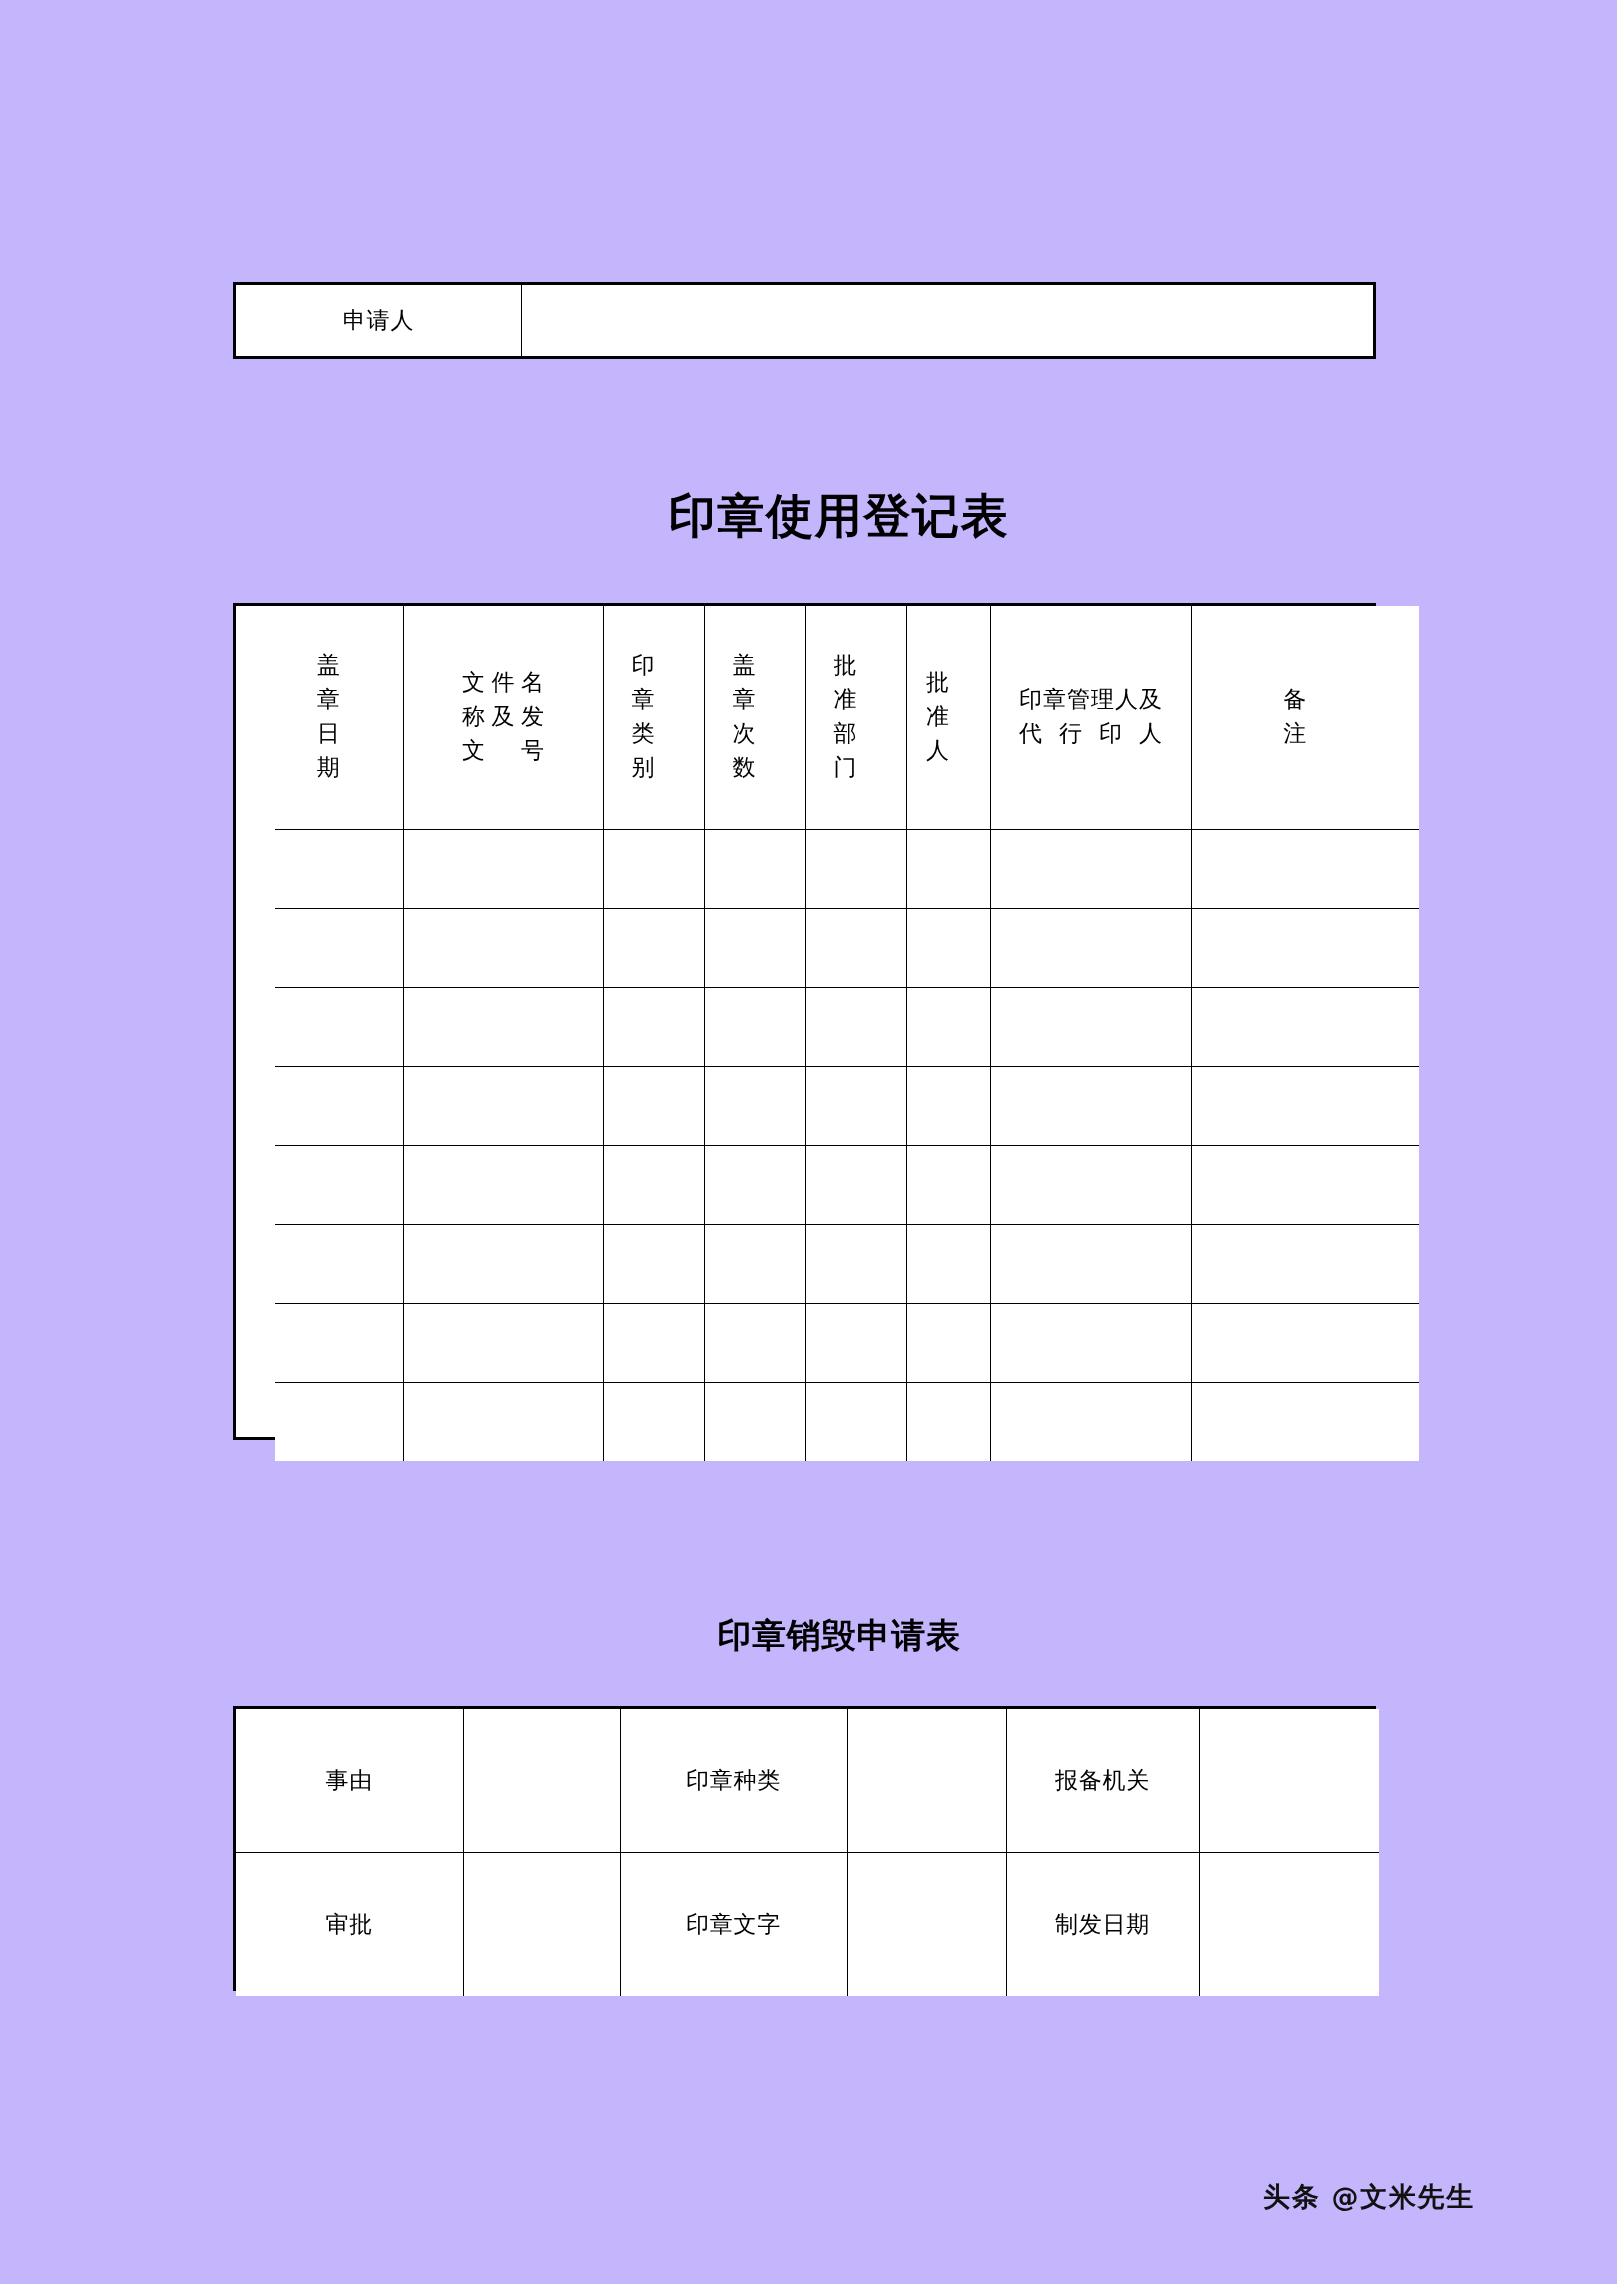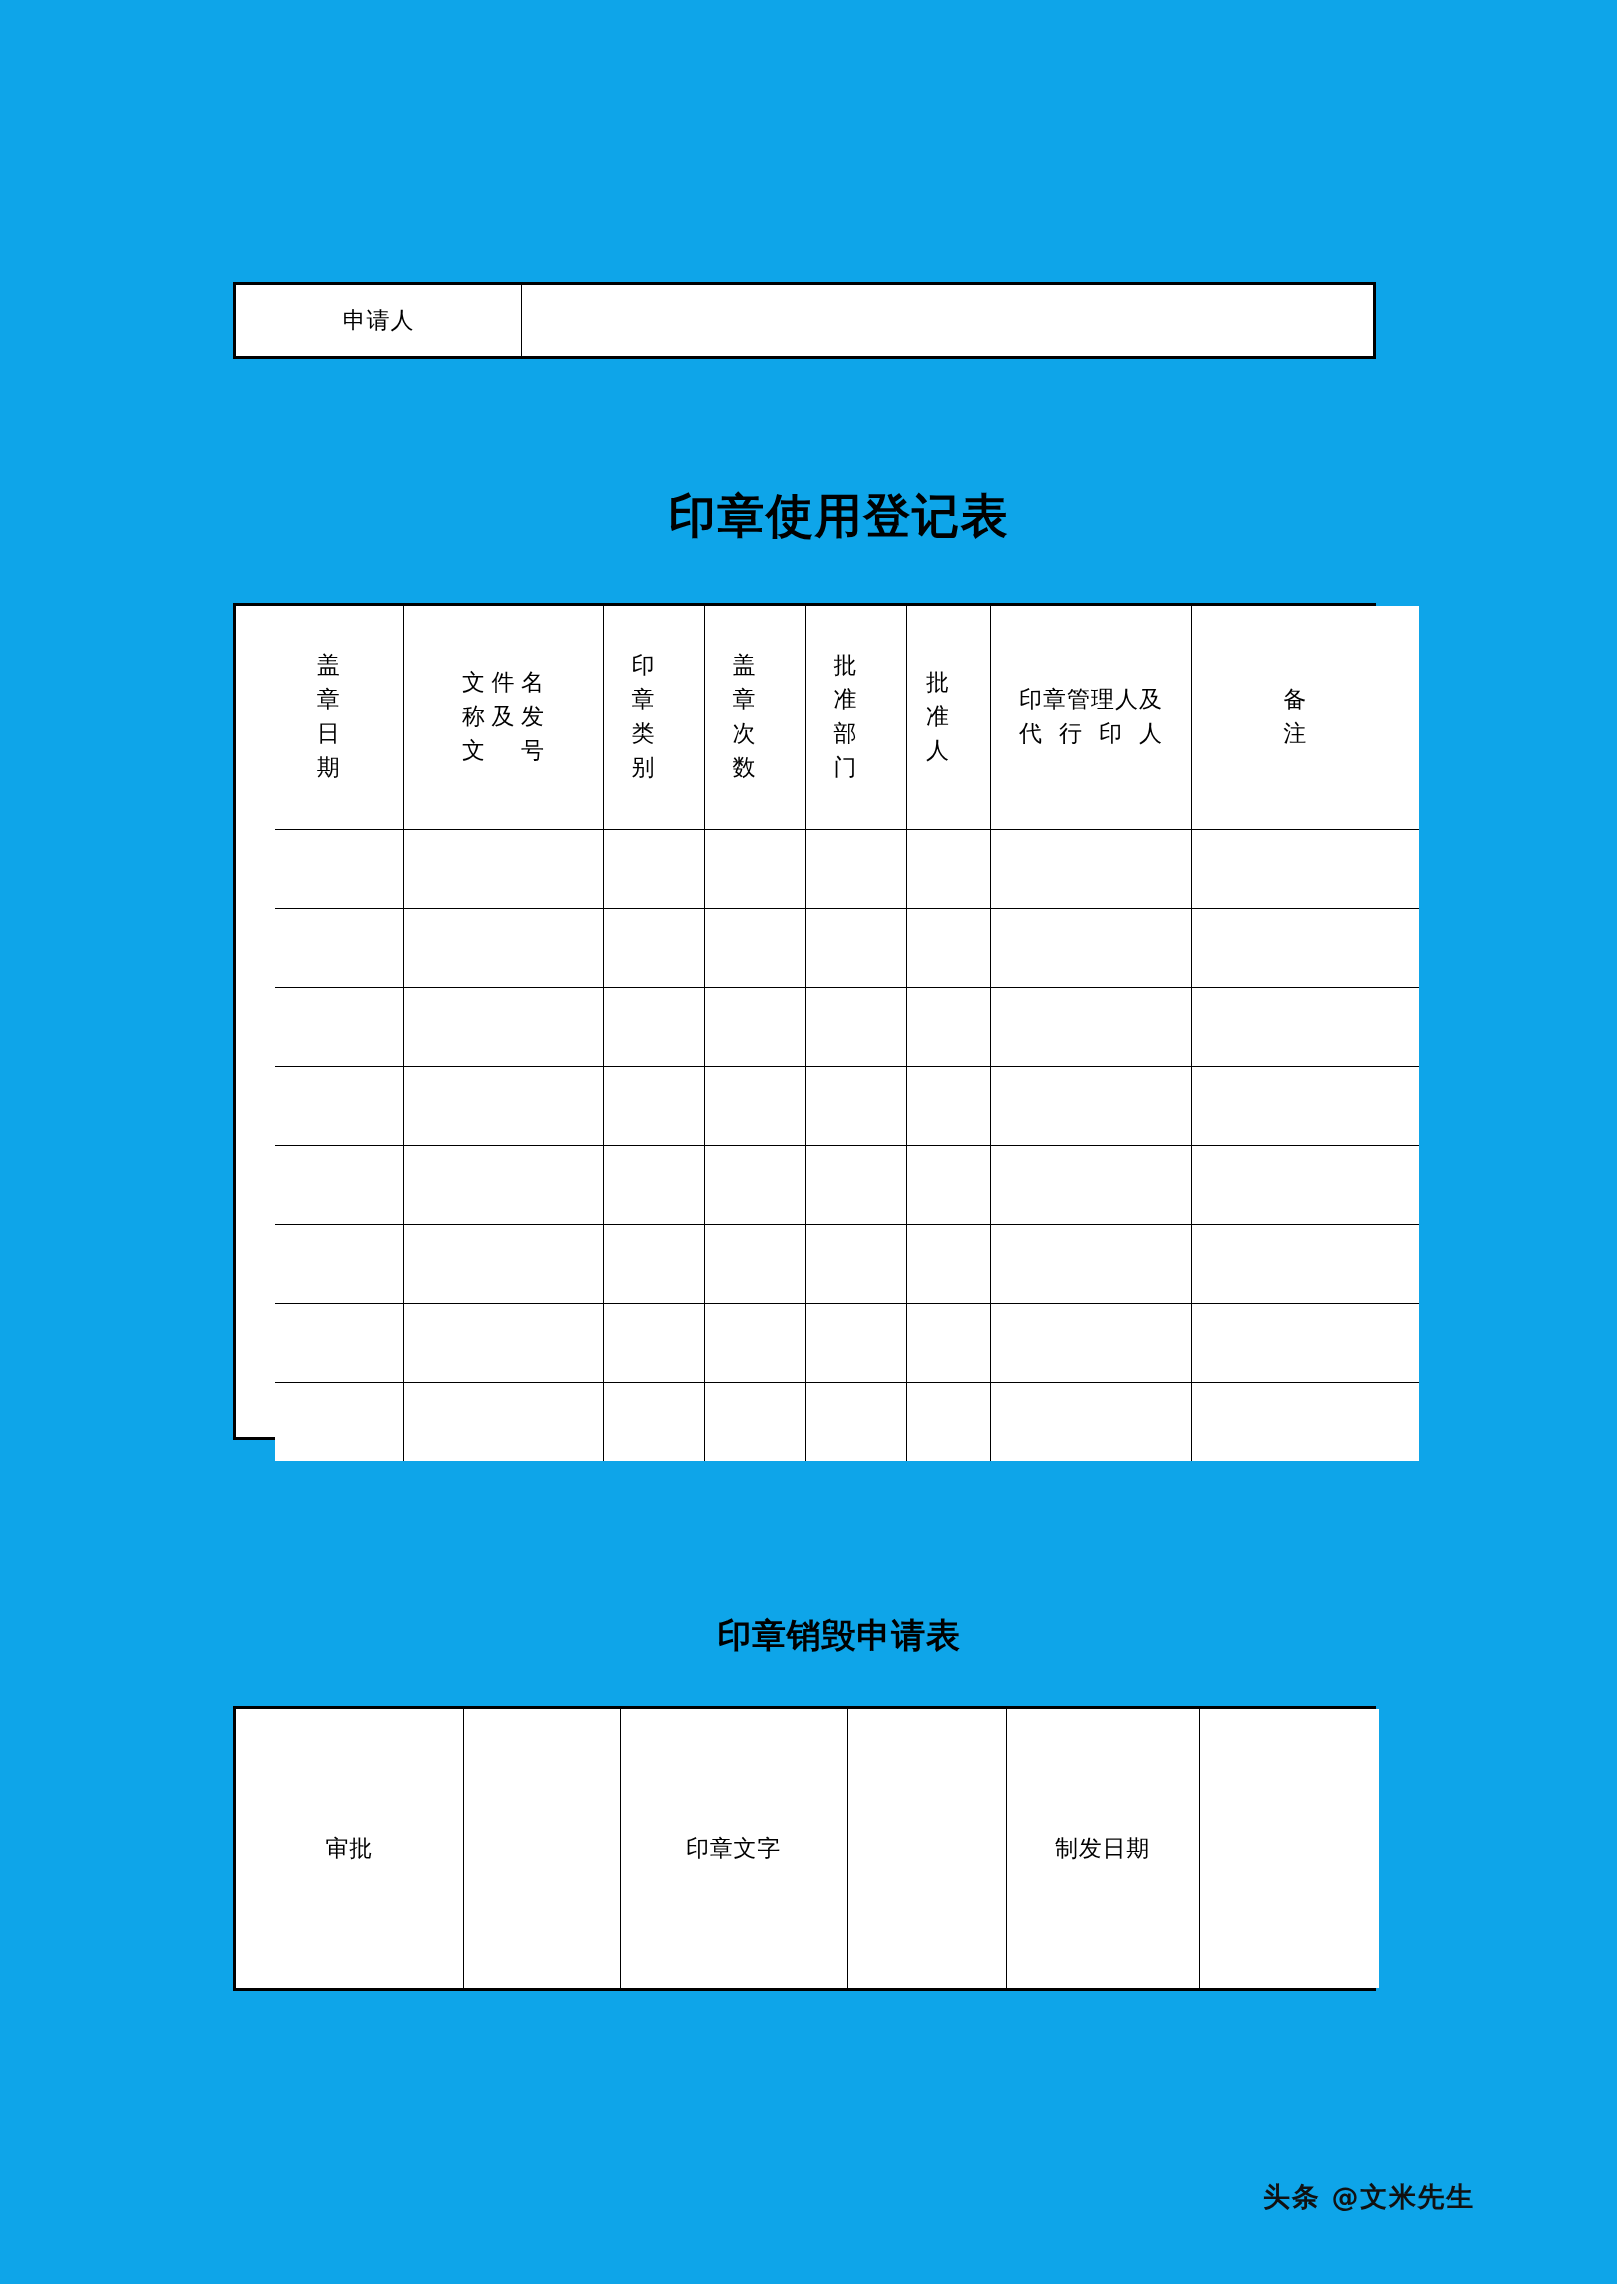--- a/index.html
+++ b/index.html
@@ -9,21 +9,21 @@
     background: #ffffff;
   }
   body {
     font-family: "Liberation Serif", "DejaVu Serif", serif;
     color: #000000;
   }
   .page {
     position: relative;
     width: 1618px;
     height: 2284px;
-    background: #0ea5e9;
+    background: #c4b5fd;
     overflow: hidden;
   }
 
   
   .frame {
     position: absolute;
     border: 3.4px solid #000000;
     box-sizing: border-box;
     background: #ffffff;
   }
@@ -293,20 +293,40 @@
         <col style="width:227px">
         <col style="width:157px">
         <col style="width:227px">
         <col style="width:159px">
         <col style="width:193px">
         <col style="width:180px">
       </colgroup>
       <tbody>
         <tr>
           <td>
+            <span class="dest-label">事由</span>
+          </td>
+          <td>
+            <span></span>
+          </td>
+          <td>
+            <span class="dest-label">印章种类</span>
+          </td>
+          <td>
+            <span></span>
+          </td>
+          <td>
+            <span class="dest-label">报备机关</span>
+          </td>
+          <td>
+            <span></span>
+          </td>
+        </tr>
+        <tr>
+          <td>
             <span class="dest-label">审批</span>
           </td>
           <td>
             <span></span>
           </td>
           <td>
             <span class="dest-label">印章文字</span>
           </td>
           <td>
             <span></span>

